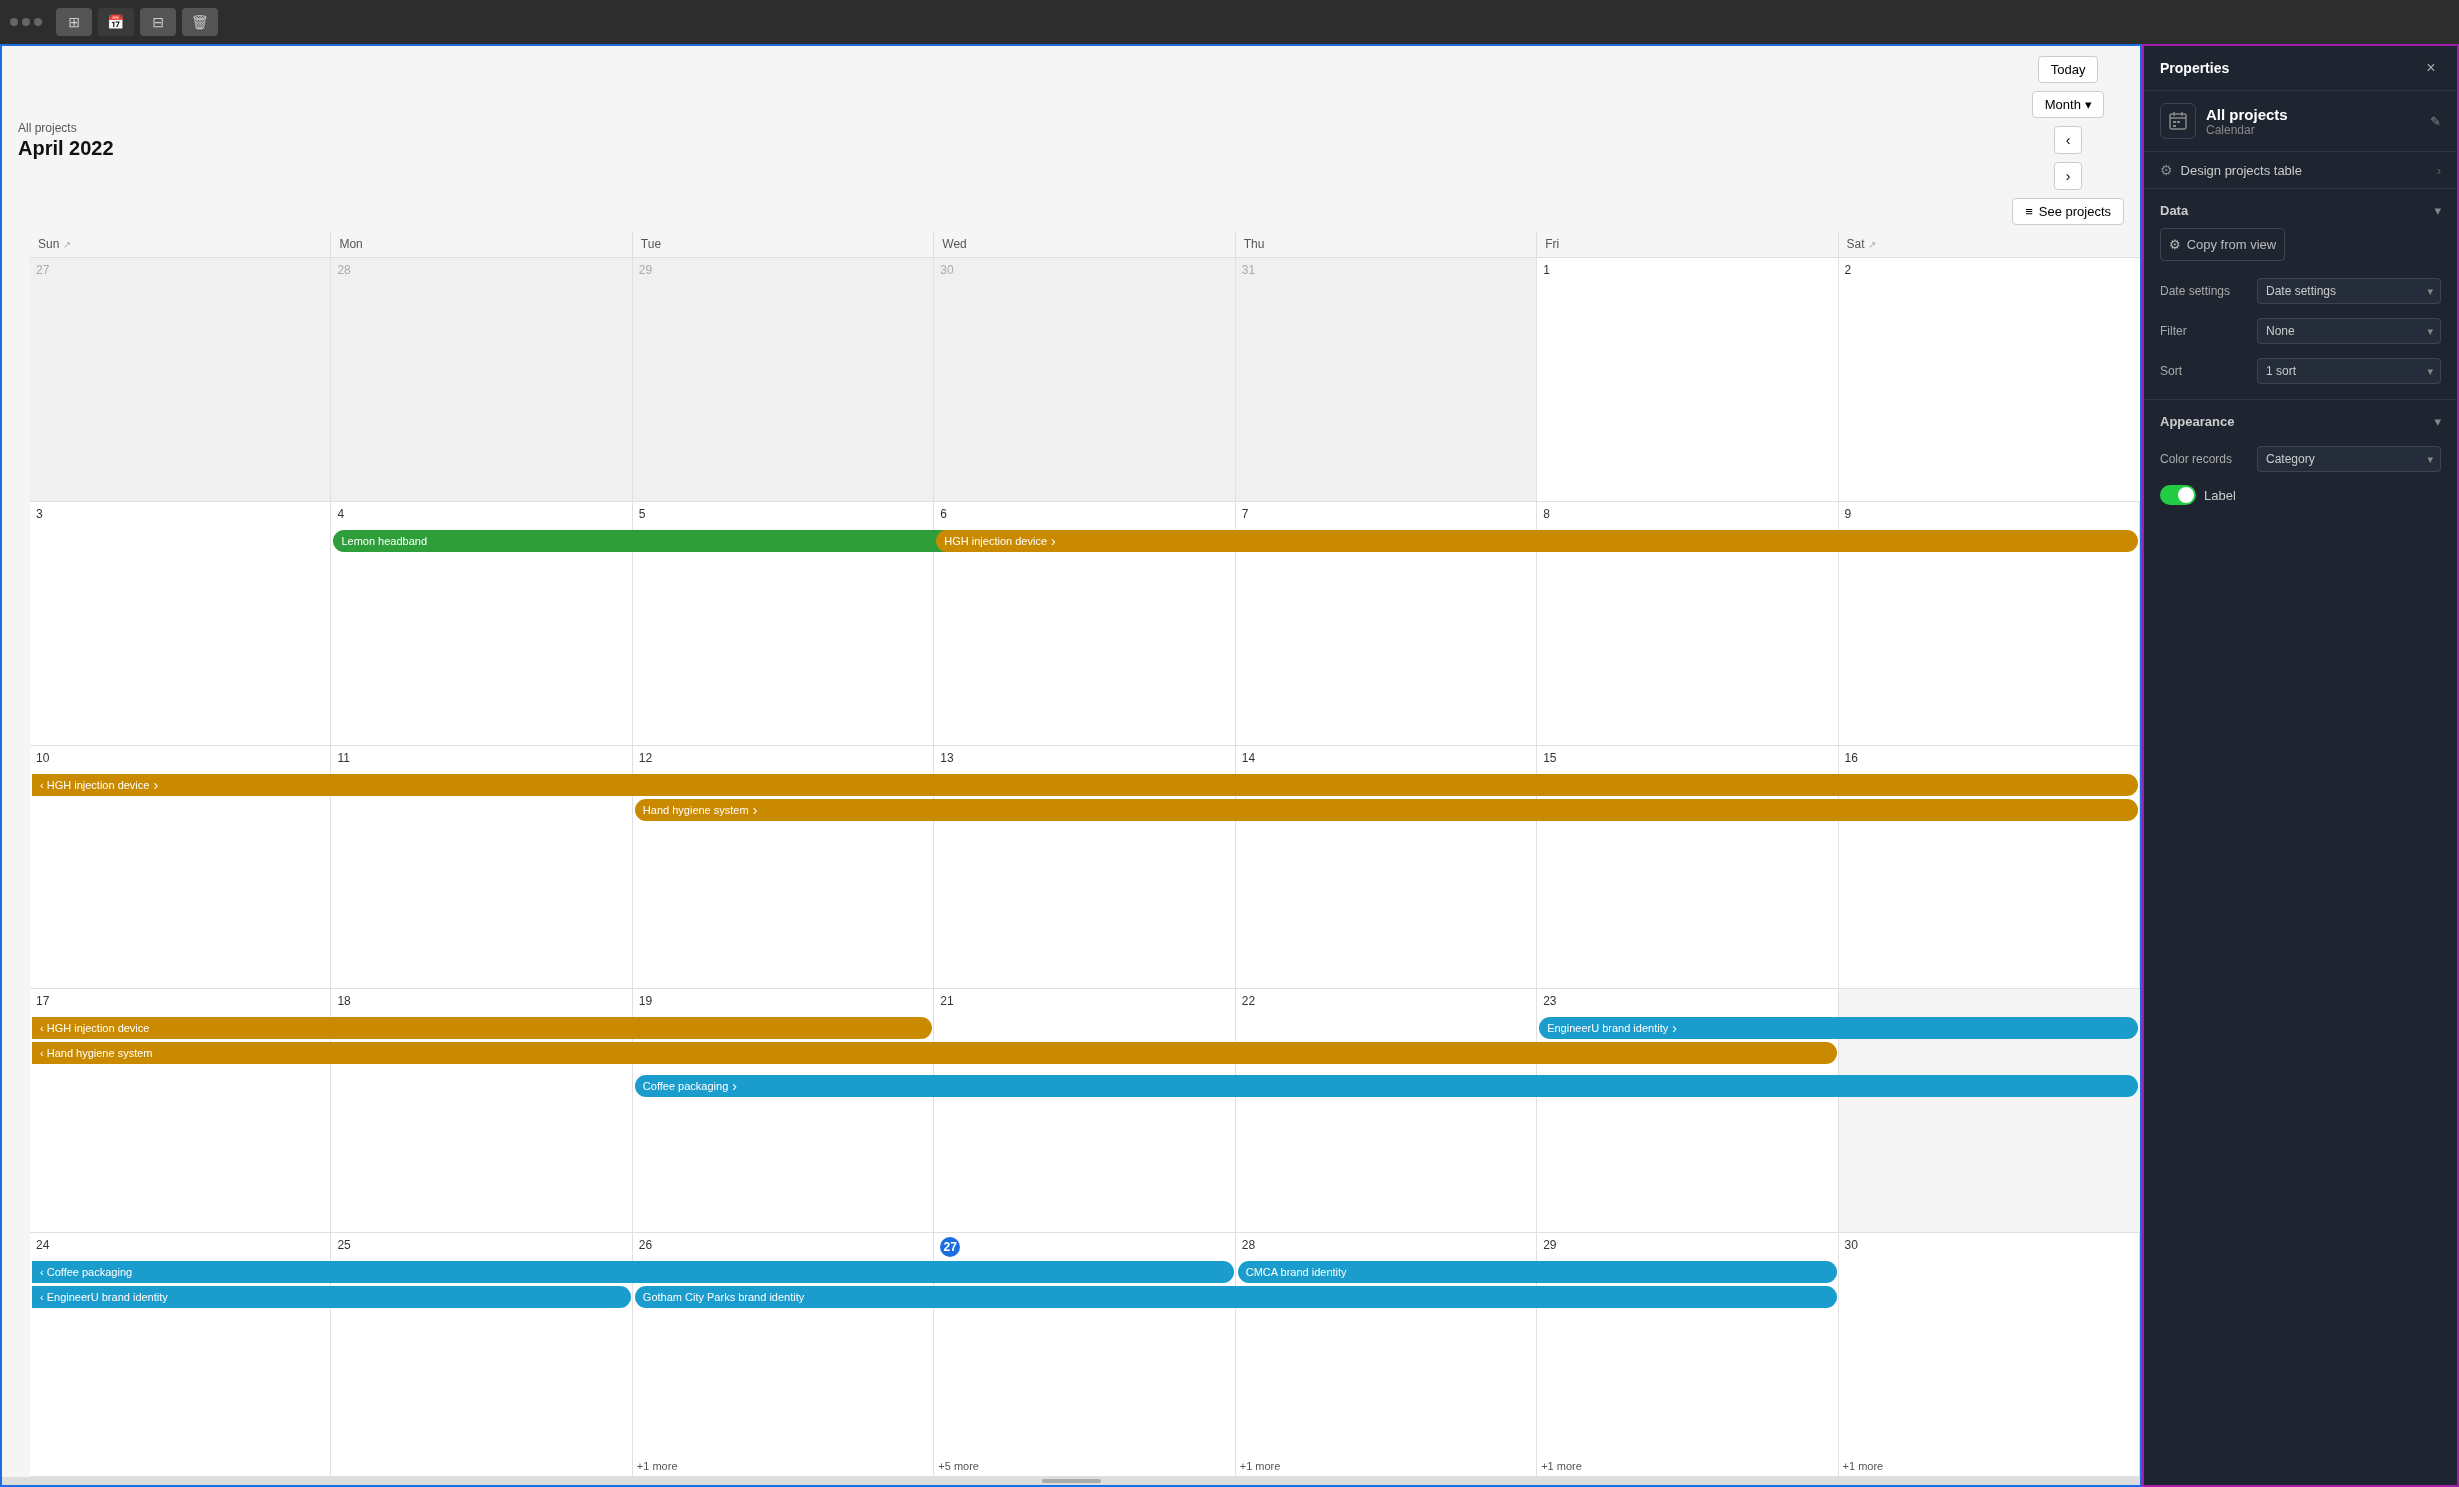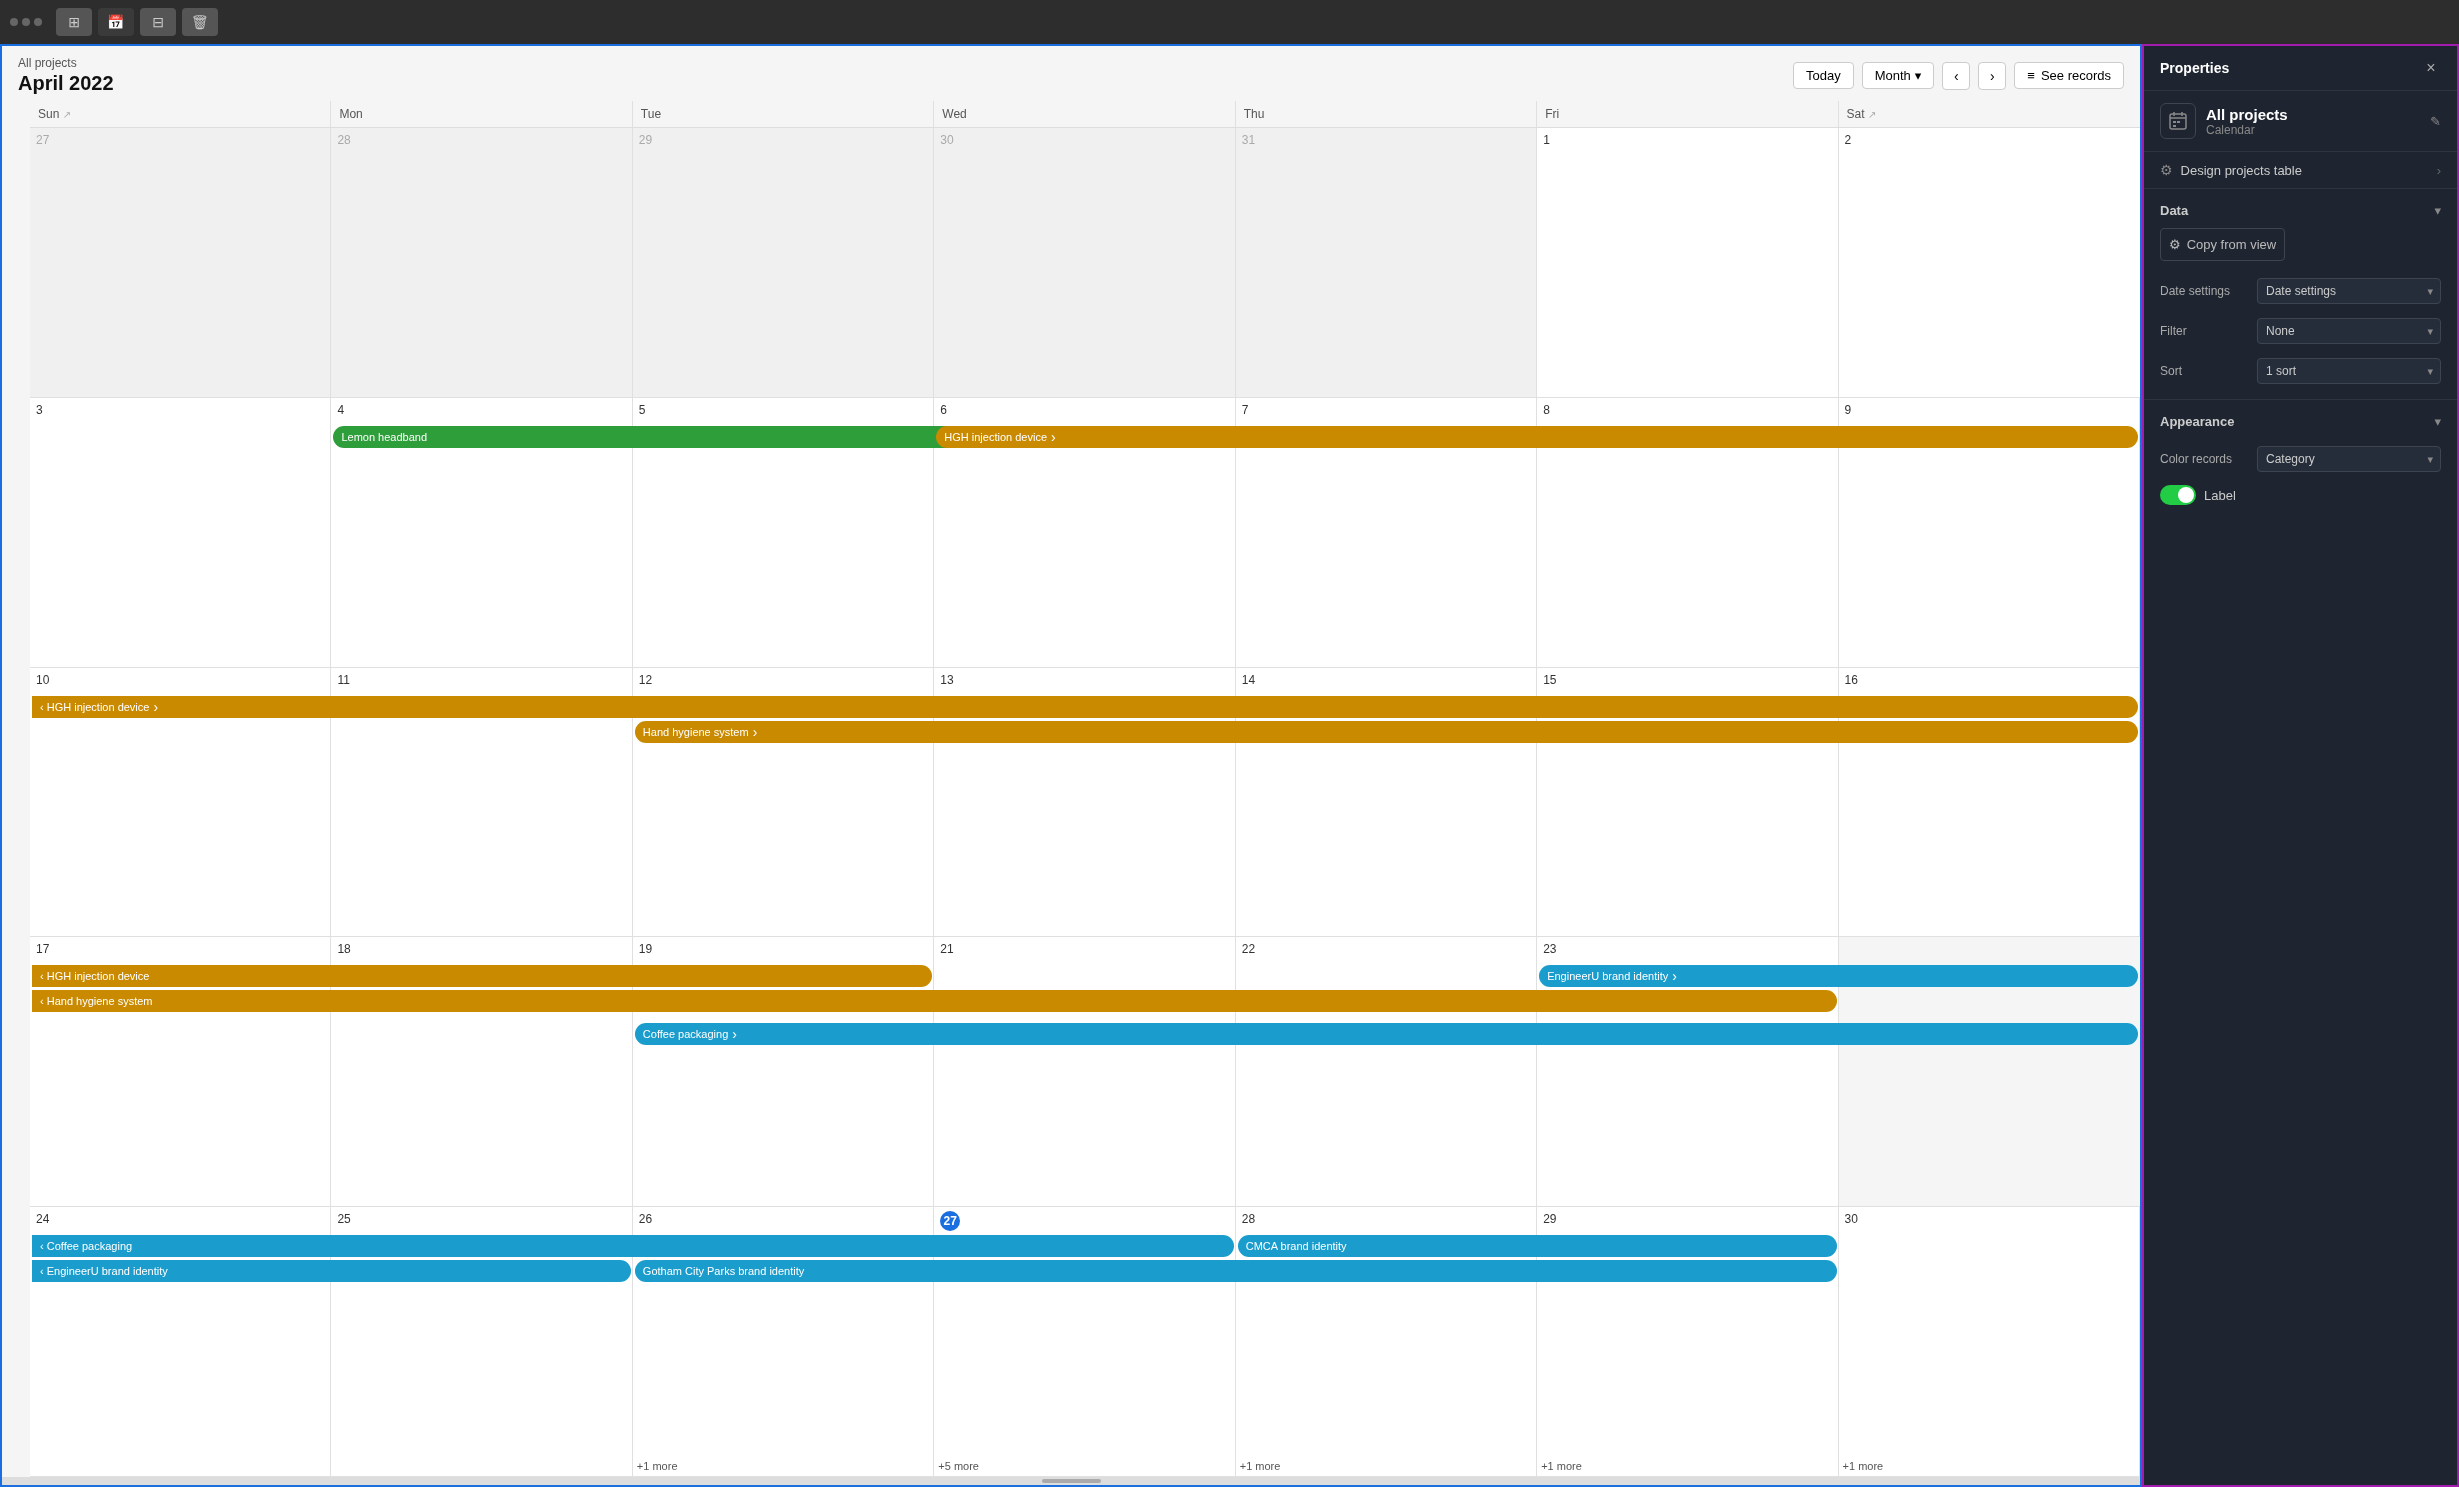--- a/index.html
+++ b/index.html
@@ -78,20 +78,21 @@
     .month-year {
       font-size: 20px;
       font-weight: 600;
       color: #111;
     }
 
     .calendar-controls {
       display: flex;
       align-items: center;
       gap: 8px;
+      flex-direction: column;
     }
 
     .btn-today {
       padding: 5px 12px;
       border: 1px solid #ccc;
       background: white;
       border-radius: 4px;
       cursor: pointer;
       font-size: 13px;
     }
@@ -462,21 +463,21 @@
       <div class="calendar-controls">
         <button class="btn-today">Today</button>
         <button class="btn-month">
           <span>Month</span>
           <span>▾</span>
         </button>
         <button class="btn-nav">‹</button>
         <button class="btn-nav">›</button>
         <button class="btn-see-records">
           <span>≡</span>
-          <span>See records</span>
+          <span>See projects</span>
         </button>
       </div>
     </div>
 
     <div class="calendar-grid">
 
       <div class="day-headers">
         <div class="day-header">Sun <span style="font-size:10px;color:#aaa">↗</span></div>
         <div class="day-header">Mon</div>
         <div class="day-header">Tue</div>

